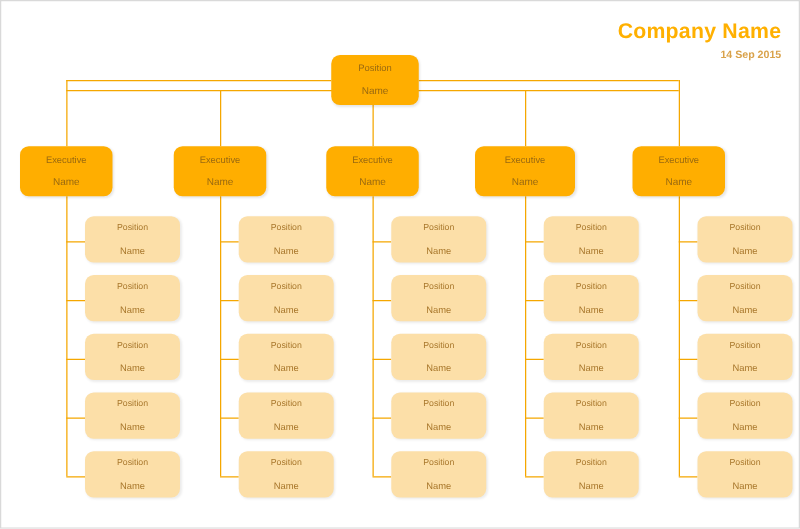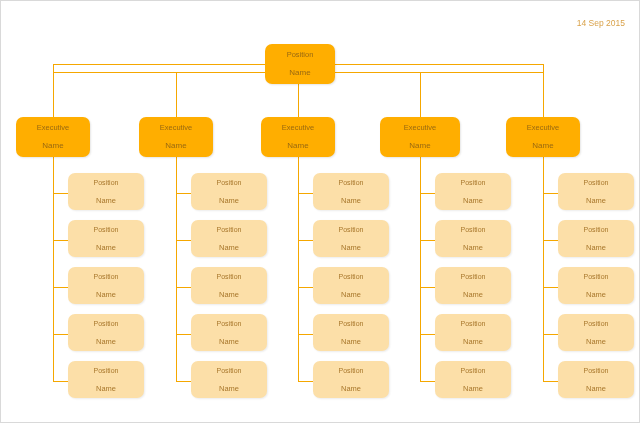--- a/index.html
+++ b/index.html
@@ -34,20 +34,21 @@
     letter-spacing: 0.2px;
     line-height: 20px;
     white-space: nowrap;
   }
   #company-date {
     font-size: 8.5px;
     color: #D9A24A;
     margin-top: 3px;
     line-height: 10px;
     white-space: nowrap;
+    font-weight: bold;
   }
 
   
   .conn {
     position: absolute;
     background: #F5A700;
   }
   .conn-v { width: 1px; }
   .conn-h { height: 1px; }
 
@@ -108,20 +109,21 @@
     background: #C19243;
     margin: 0 12px;
   }
 </style>
 </head>
 <body>
 
 <div id="canvas">
 
   <div id="title-block">
+    <div id="company-title">Company Name</div>
     <div id="company-date">14 Sep 2015</div>
   </div>
 
   <div id="connector-layer">
       <div class="conn conn-h" style="left: 52px; top: 63px; width: 212px;"></div>
       <div class="conn conn-v" style="left: 52px; top: 63px; height: 8px;"></div>
       <div class="conn conn-h" style="left: 334px; top: 63px; width: 208px;"></div>
       <div class="conn conn-v" style="left: 542px; top: 63px; height: 8px;"></div>
       <div class="conn conn-v" style="left: 299px; top: 83px;"></div>
       <div class="conn conn-h" style="left: 52px; top: 71px; width: 490px;"></div>

